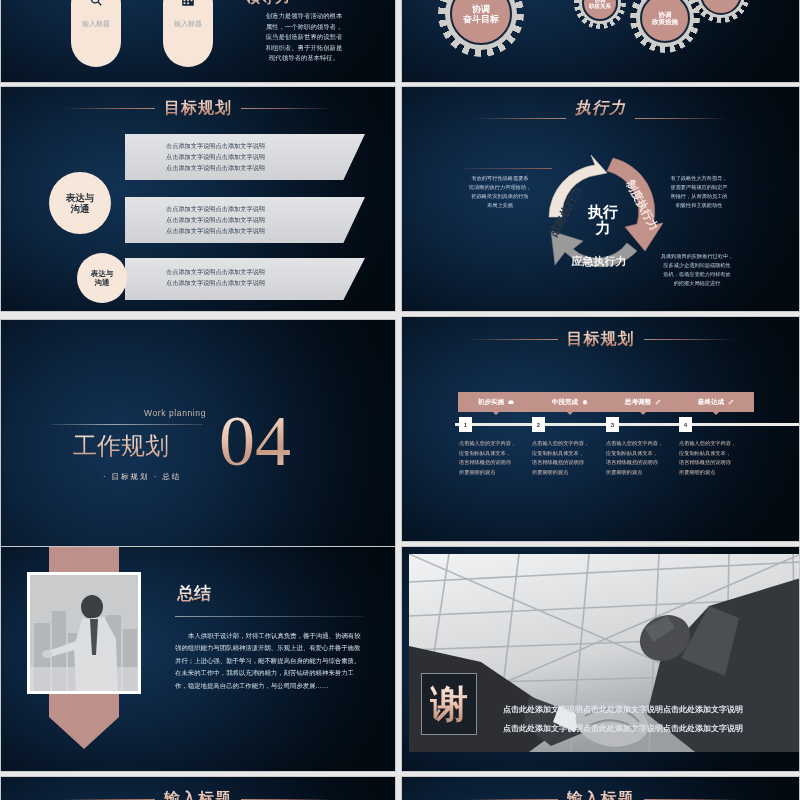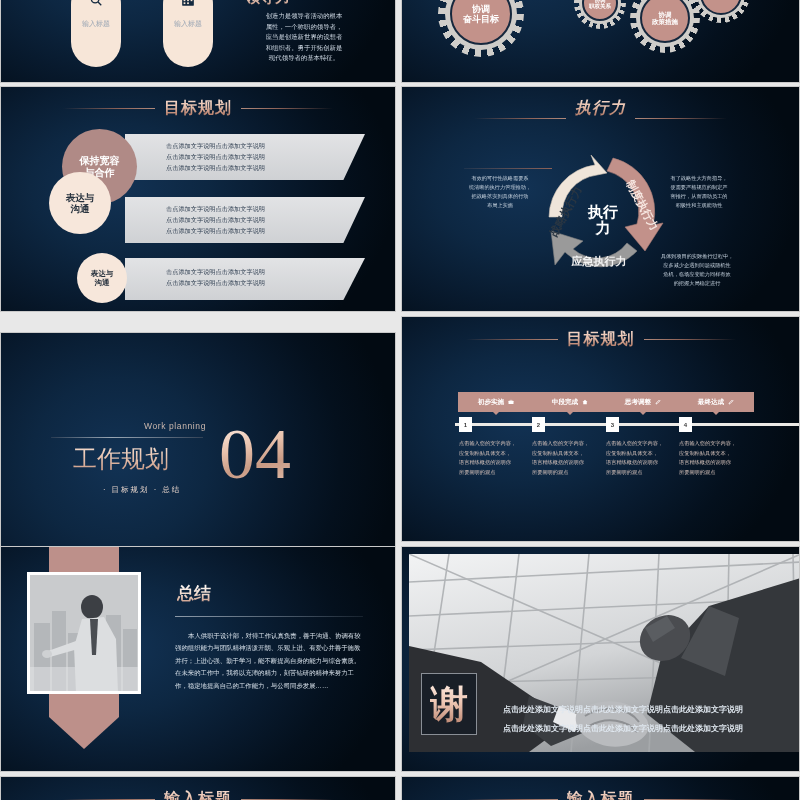--- a/index.html
+++ b/index.html
@@ -255,21 +255,20 @@
         <div>点击添加文字说明点击添加文字说明</div>
         <div>点击添加文字说明点击添加文字说明</div>
       </div>
 
       <div class="ribbon" style="left:124px; top:171px; width:240px; height:42px; clip-path: polygon(0 0, 100% 0, 91% 100%, 0 100%);"></div>
       <div class="ribbon-txt" style="left:165px; top:180px;">
         <div>击点添加文字说明点击添加文字说明</div>
         <div>点击添加文字说明点击添加文字说明</div>
       </div>
 
-      <div class="bub rose" style="left:61px; top:42px; width:75px; height:75px; font-size:10px;">保持宽容<br>与合作</div>
       <div class="bub cream" style="left:48px; top:85px; width:62px; height:62px; font-size:9.5px;">表达与<br>沟通</div>
       <div class="bub cream" style="left:76px; top:166px; width:50px; height:50px; font-size:7.5px;">表达与<br>沟通</div>
     </div>
   </div>
 
   <div class="slide" style="left:401px; top:86px; width:399px; height:226px;">
     <div class="slide-inner">
       <div class="ttl-wrap" style="top:11px;align-items:flex-end;">
         <div class="ttl-line" style="width:92px;"></div>
         <div class="ttl-text" style="font-size:16px; font-style:italic;">执行力</div>
@@ -306,21 +305,21 @@
       <div class="exec-note" style="left:252px; top:165px; width:86px;">
         <div>具体到项目的实际推行过程中，</div>
           <div>应多减少企遇到问题或随机性</div>
         <div>危机，临场应变能力同样有效</div>
           <div>的把握大局稳定进行</div>
       </div>
       <div style="position:absolute; left:62px; top:81px; width:88px; height:1px; background:linear-gradient(90deg,rgba(180,140,130,.1),#8d6257);"></div>
     </div>
   </div>
 
-  <div class="slide" style="left:0px; top:332px; width:396px; height:286px;">
+  <div class="slide" style="left:0px; top:319px; width:396px; height:286px;">
     <div class="slide-inner">
       <div class="wp-en" style="left:143px; top:88px;">Work planning</div>
       <div class="wp-rule" style="left:50px; top:104px; width:152px;"></div>
       <div class="wp-cn" style="left:72px; top:110px;">工作规划</div>
       <div class="wp-num" style="left:218px; top:93px;">04</div>
       <div class="wp-sub" style="left:102px; top:152px;">
         <span>·</span>
         <span>目标规划</span>
         <span>·</span>
         <span>总结</span>

